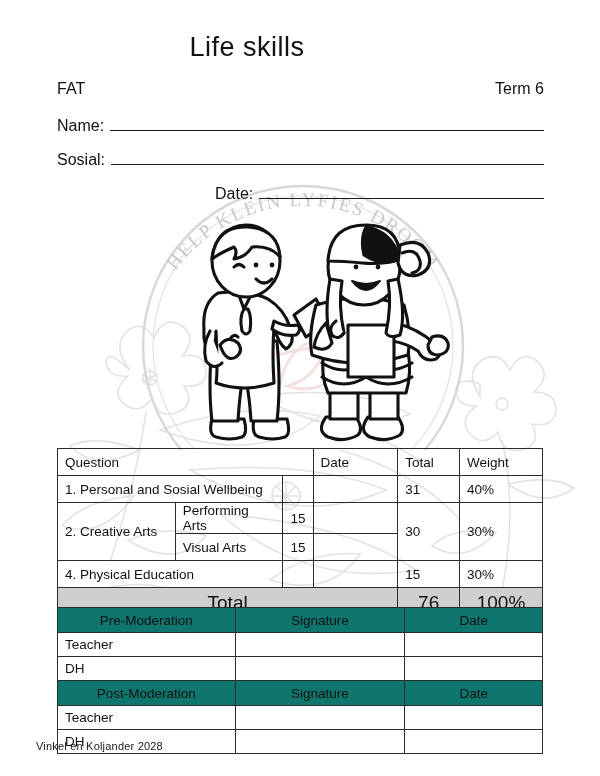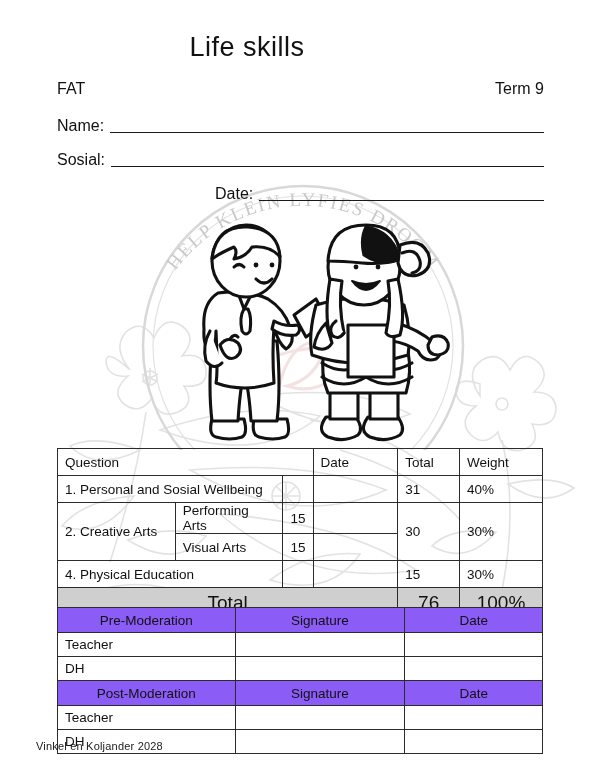--- a/index.html
+++ b/index.html
@@ -23,21 +23,21 @@
   .title{
     position:absolute;top:32px;left:0;width:494px;text-align:center;
     font-size:27px;letter-spacing:.5px;font-weight:400;z-index:2;
   }
   .subrow{
     position:absolute;top:80px;left:57px;width:487px;
     display:flex;justify-content:space-between;align-items:baseline;
     font-size:16px;z-index:2;
   }
 
-  .field{position:absolute;display:flex;align-items:center;z-index:2;font-size:16px;}
+  .field{position:absolute;display:flex;align-items:flex-start;z-index:2;font-size:16px;}
   .field .lbl{white-space:nowrap;padding-right:6px;}
   .rule{border-bottom:1.6px solid #1a1a1a;height:13px;}
 
   #f-name{top:117px;left:57px;width:487px;}
   #f-name .rule{flex:1;}
   #f-surname{top:151px;left:57px;width:487px;}
   #f-surname .rule{flex:1;}
   #f-grade{top:185px;left:57px;}
   #f-grade .rule{width:72px;}
   #f-date{top:185px;left:215px;width:329px;}
@@ -60,21 +60,21 @@
   #marks-table .c-center{}
   #marks-table .c-left{text-align:left;}
   #marks-table .total-row td{
     background:#cfcfcf;font-size:19px;text-align:center;height:30px;
   }
   #marks-table .total-row td.tl{font-size:19px;}
   .row-tall td{height:30px;}
 
   #mod-table{left:57px;top:607px;width:486px;}
   #mod-table td{height:23px;font-size:13.5px;}
-  #mod-table .hdr td{background:#8b5cf6;text-align:center;height:24px;}
+  #mod-table .hdr td{background:#0f766e;text-align:center;height:24px;}
   #mod-table .rowlabel{text-align:left;}
 
   .credit{
     position:absolute;left:36px;top:740px;font-size:11px;
     letter-spacing:.2px;z-index:2;color:#1a1a1a;
   }
 
   .arc-text{font-size:19px;letter-spacing:2px;fill:#c9c9c9;font-family:"Liberation Serif",serif;}
 </style>
 </head>
@@ -133,21 +133,21 @@
         <path d="M54 62 q60 -26 118 -6"></path>
         <path d="M150 40 q16 18 2 34"></path>
       </g>
     </svg>
   </div>
 
   <div class="title">Life skills</div>
 
   <div class="subrow">
     <span>FAT</span>
-    <span>Term 9</span>
+    <span>Term 6</span>
   </div>
 
   <div class="field" id="f-name">
     <span class="lbl">Name:</span>
     <span class="rule"></span>
   </div>
 
   <div class="field" id="f-surname">
     <span class="lbl">Sosial:</span>
     <span class="rule"></span>

